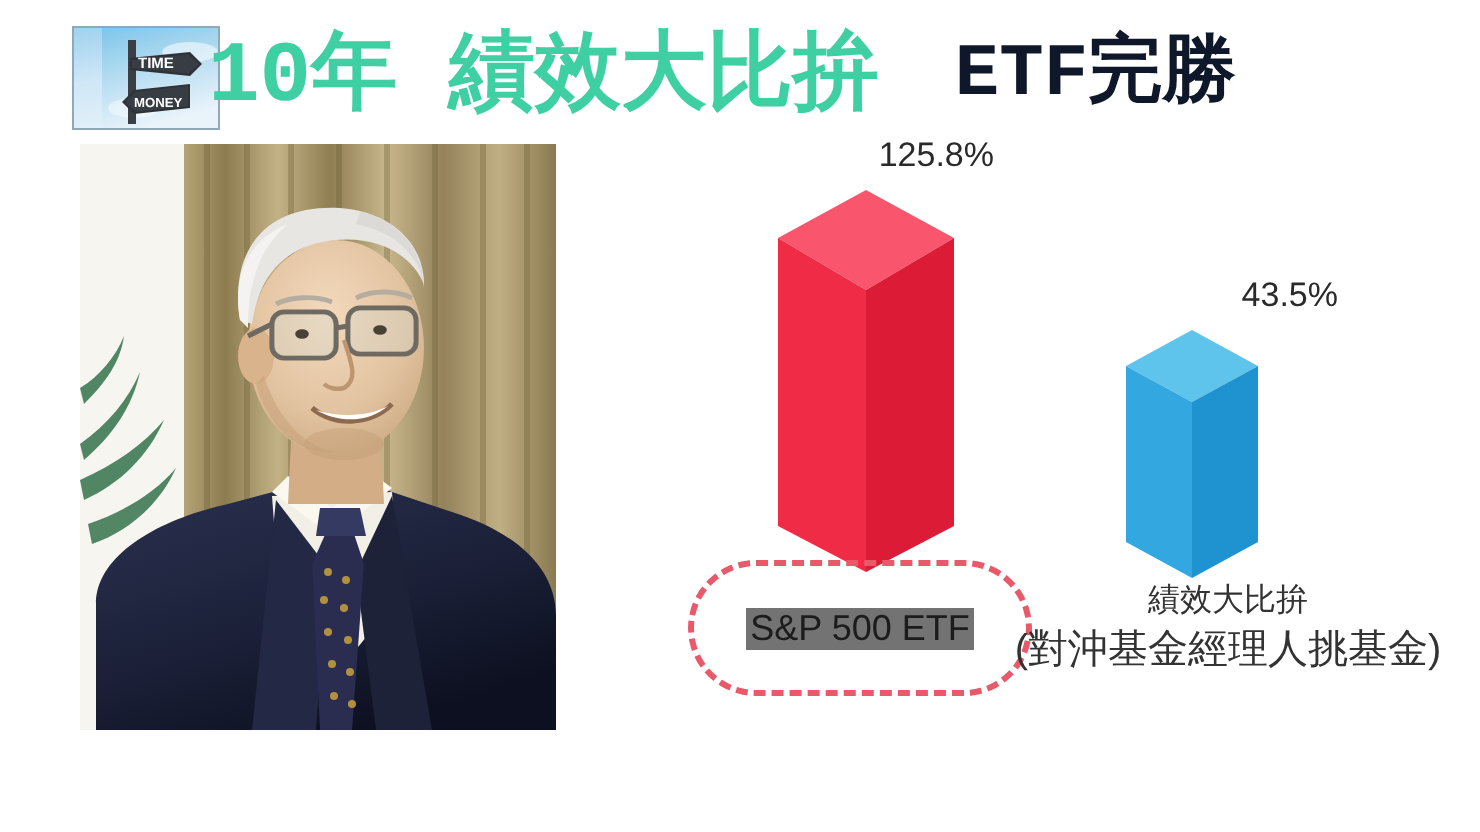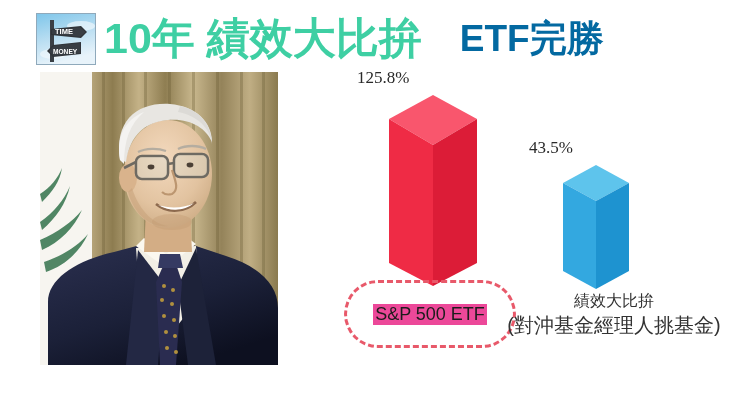--- a/index.html
+++ b/index.html
@@ -22,43 +22,45 @@
   
   .logo {
     position: absolute;
     left: 36px;
     top: 13px;
     width: 58px;
     height: 50px;
     border: 1px solid #8fa9bb;
     overflow: hidden;
     background: linear-gradient(170deg, #9fd2ef 0%, #cfe7f6 45%, #eaf4fb 100%);
+    padding-left: 14px;
   }
   .logo svg { display: block; width: 100%; height: 100%; }
 
   .title-wrap {
     position: absolute;
     left: 104px;
     top: 8px;
     height: 60px;
     display: flex;
     align-items: center;
     white-space: nowrap;
+    font-family: Liberation Mono, monospace;
   }
   .title-main {
     font-size: 43px;
     font-weight: bold;
     color: #3ecfa3;
     letter-spacing: 0px;
     line-height: 1;
   }
   .title-sub {
     font-size: 37px;
     font-weight: bold;
-    color: #0369a1;
+    color: #0f172a;
     margin-left: 38px;
     line-height: 1;
   }
 
   
   .photo {
     position: absolute;
     left: 40px;
     top: 72px;
     width: 238px;
@@ -75,24 +77,24 @@
     top: 60px;
     width: 400px;
     height: 300px;
   }
 
   .bar-group { position: absolute; }
 
   .bar-value {
     position: absolute;
     width: 140px;
-    text-align: left;
+    text-align: right;
     font-size: 17px;
     color: #2a2a2a;
-    font-family: Liberation Serif, serif;
+    font-family: Liberation Sans, sans-serif;
   }
 
   .box3d { position: absolute; }
   .box3d svg { display: block; }
 
   
   #red-group { left: 30px; top: 0px; }
   #red-value { left: -3px; top: 8px; }
 
   
@@ -109,21 +111,21 @@
     border: 3px dashed #e8596a;
     border-radius: 34px;
     display: flex;
     align-items: center;
     justify-content: center;
     box-sizing: border-box;
   }
   .label-red-text {
     font-size: 18px;
     color: #1c1c1c;
-    background: #ec4899;
+    background: #737373;
     padding: 0 2px;
     white-space: nowrap;
   }
 
   .label-blue {
     position: absolute;
     left: 160px;
     top: 230px;
     width: 248px;
     text-align: center;

